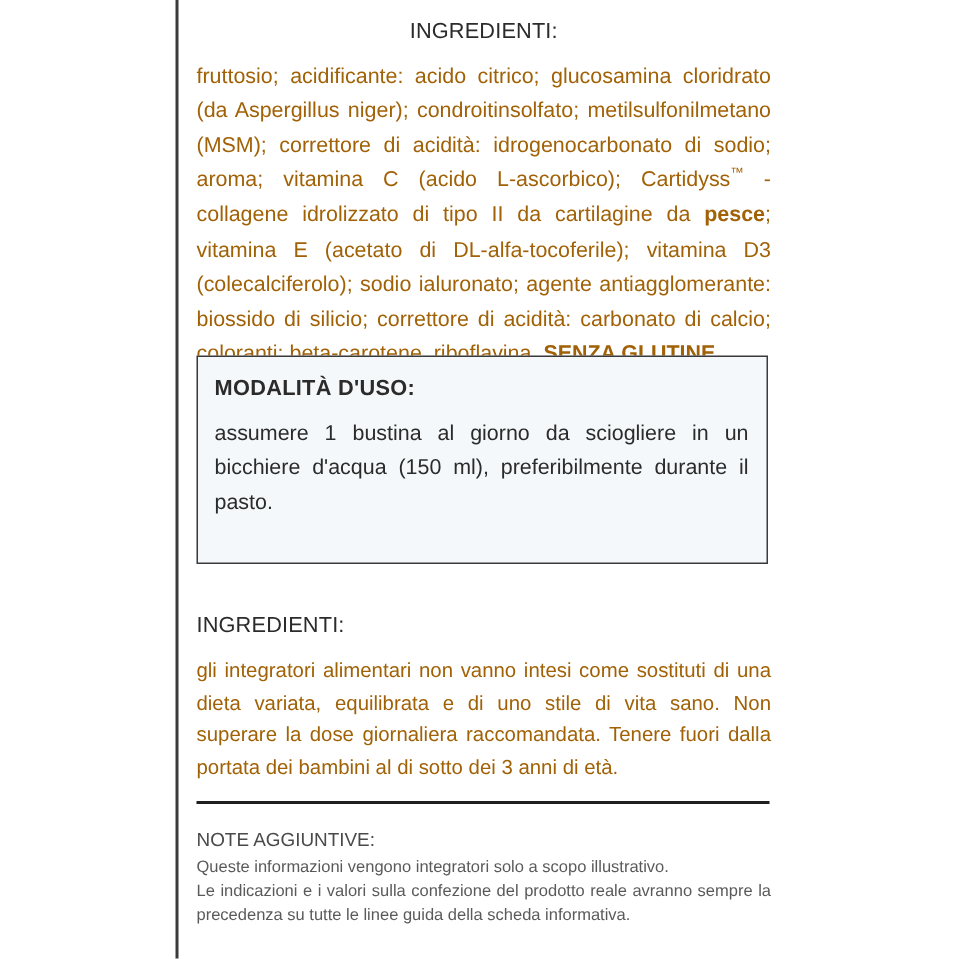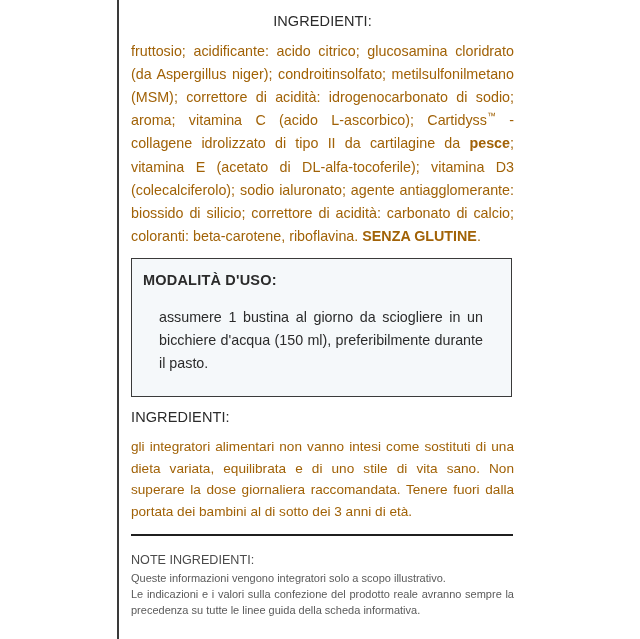--- a/index.html
+++ b/index.html
@@ -77,40 +77,40 @@
     left: 0;
     top: 12px;
     width: 383px;
   }
   #ingredients-heading { margin-bottom: 9px; text-align: center; }
 
   
   #usage-box {
     position: absolute;
     left: 0;
-    top: 258px;
+    top: 237px;
     width: 381px;
     height: 139px;
     box-sizing: border-box;
     border: 1.6px solid #3a3a3a;
     background: #f5f8fa;
     padding: 12px 12px 0 11px;
   }
   #usage-heading {
     font-size: 14.5px;
     font-weight: 700;
     margin: 0 0 9px 0;
     line-height: 1.3;
     letter-spacing: 0.2px;
   }
   #usage-text {
     font-size: 14.3px;
     line-height: 1.62;
     text-align: justify;
-    margin: 16px;
+    margin: 0;
   }
 
   
   #warnings-section {
     position: absolute;
     left: 0;
     top: 408px;
     width: 383px;
   }
   #warnings-heading { margin-bottom: 9px; }
@@ -168,19 +168,19 @@
     </section>
 
     <section id="warnings-section">
       <h2 class="section-heading" id="warnings-heading">INGREDIENTI:</h2>
       <p class="body-text" id="warnings-text">gli integratori alimentari non vanno intesi come sostituti di una dieta variata, equilibrata e di uno stile di vita sano. Non superare la dose giornaliera raccomandata. Tenere fuori dalla portata dei bambini al di sotto dei 3 anni di età.</p>
     </section>
 
     <div id="footer-divider"></div>
 
     <section id="notes-section">
-      <h3 id="notes-heading">NOTE INGREDIENTI:</h3>
+      <h3 id="notes-heading">NOTE AGGIUNTIVE:</h3>
       <p class="notes-line" id="notes-line-1">Queste informazioni vengono integratori solo a scopo illustrativo.</p>
       <p class="notes-line" id="notes-line-2">Le indicazioni e i valori sulla confezione del prodotto reale avranno sempre la precedenza su tutte le linee guida della scheda informativa.</p>
     </section>
 
   </div>
 </div>
 
 </body></html>

